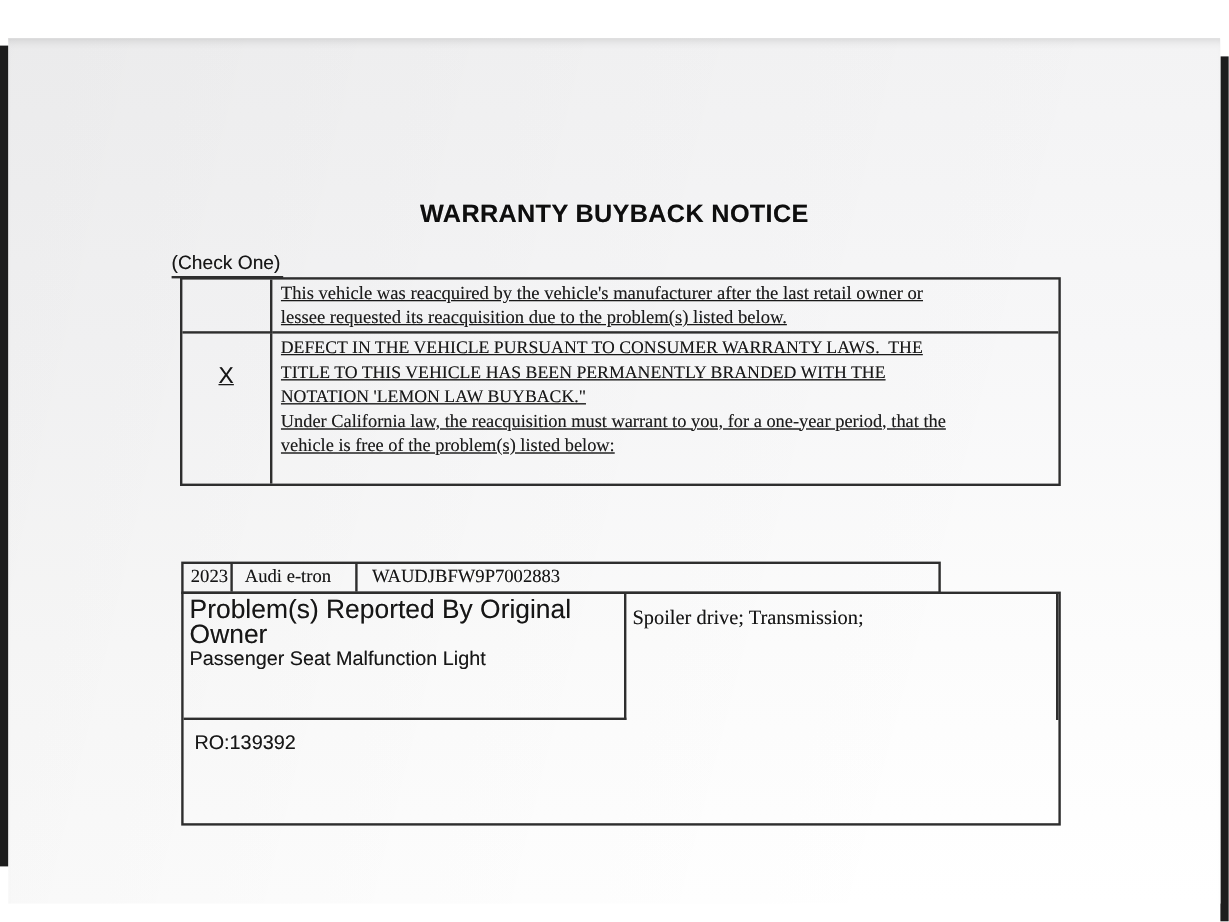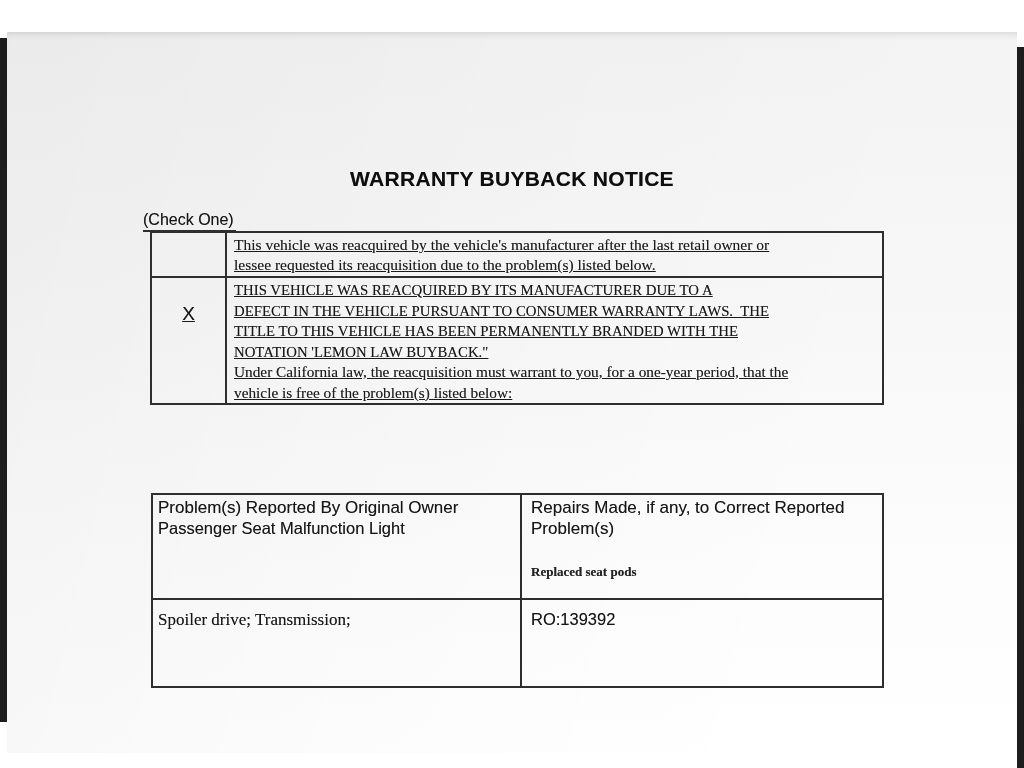--- a/index.html
+++ b/index.html
@@ -72,21 +72,21 @@
   .t2main {
     position: absolute; left: 144px; top: 461px; width: 733px; height: 195px;
     border: 2px solid #2e2e2e;
     display: grid; grid-template-columns: 369px 1fr; grid-template-rows: 105px 1fr;
   }
   .t2main .cell { overflow: hidden; }
   .t2main .cl { border-right: 2px solid #2e2e2e; }
   .t2main .rt { border-bottom: 2px solid #2e2e2e; }
   .t2main .pad-l { padding: 2px 8px 0 5px; }
   .t2main .pad-r { padding: 2px 10px 0 9px; }
-  .hdr  { font-size: 17px; line-height: 21px; color: #161616; }
+  .hdr  { font-size: 22px; line-height: 21px; color: #161616; }
   .prob { font-size: 16.5px; line-height: 20px; color: #161616; }
   .repair-note { font-size: 13px; line-height: 16px; font-weight: 600; color: #222; margin-top: 25px; }
   .spoiler { font-size: 17px; line-height: 21px; color: #161616; padding-top: 7px; }
   .ro { font-size: 16.5px; line-height: 20px; color: #161616; padding-top: 7px; }
   .ro .num { }
 </style>
 </head>
 <body>
 
 <div class="stage">
@@ -104,38 +104,38 @@
         <span class="xmark"></span>
       </div>
       <div class="txt-1">
         <div class="serif line">This vehicle was reacquired by the vehicle's manufacturer after the last retail owner or</div>
         <div class="serif line">lessee requested its reacquisition due to the problem(s) listed below.</div>
       </div>
       <div class="chk chk-2">
         <span class="xmark">X</span>
       </div>
       <div class="txt-2">
-        <div class="serif line caps">THIS VEHICLE WAS REACQUIRED BY ITS MANUFACTURER DUE TO A</div>
         <div class="serif line caps">DEFECT IN THE VEHICLE PURSUANT TO CONSUMER WARRANTY LAWS.  THE</div>
         <div class="serif line caps">TITLE TO THIS VEHICLE HAS BEEN PERMANENTLY BRANDED WITH THE</div>
         <div class="serif line caps">NOTATION 'LEMON LAW BUYBACK."</div>
         <div class="serif line note">Under California law, the reacquisition must warrant to you, for a one-year period, that the</div>
         <div class="serif line note">vehicle is free of the problem(s) listed below:</div>
       </div>
     </div>
 
+    <div class="t2head">
+      <div class="cell year">2023</div>
+      <div class="cell model">Audi e-tron</div>
+      <div class="cell vin">WAUDJBFW9P7002883</div>
+    </div>
 
     <div class="t2main">
       <div class="cell cl rt pad-l">
         <div class="hdr">Problem(s) Reported By Original Owner</div>
         <div class="prob">Passenger Seat Malfunction Light</div>
-      </div>
-      <div class="cell rt pad-r">
-        <div class="hdr">Repairs Made, if any, to Correct Reported Problem(s)</div>
-        <div class="serif repair-note">Replaced seat pods</div>
       </div>
       <div class="cell cl pad-l">
         <div class="serif spoiler">Spoiler drive; Transmission;</div>
       </div>
       <div class="cell pad-r">
         <div class="ro">
           <span>RO:</span><span class="num">139392</span>
         </div>
       </div>
     </div>

